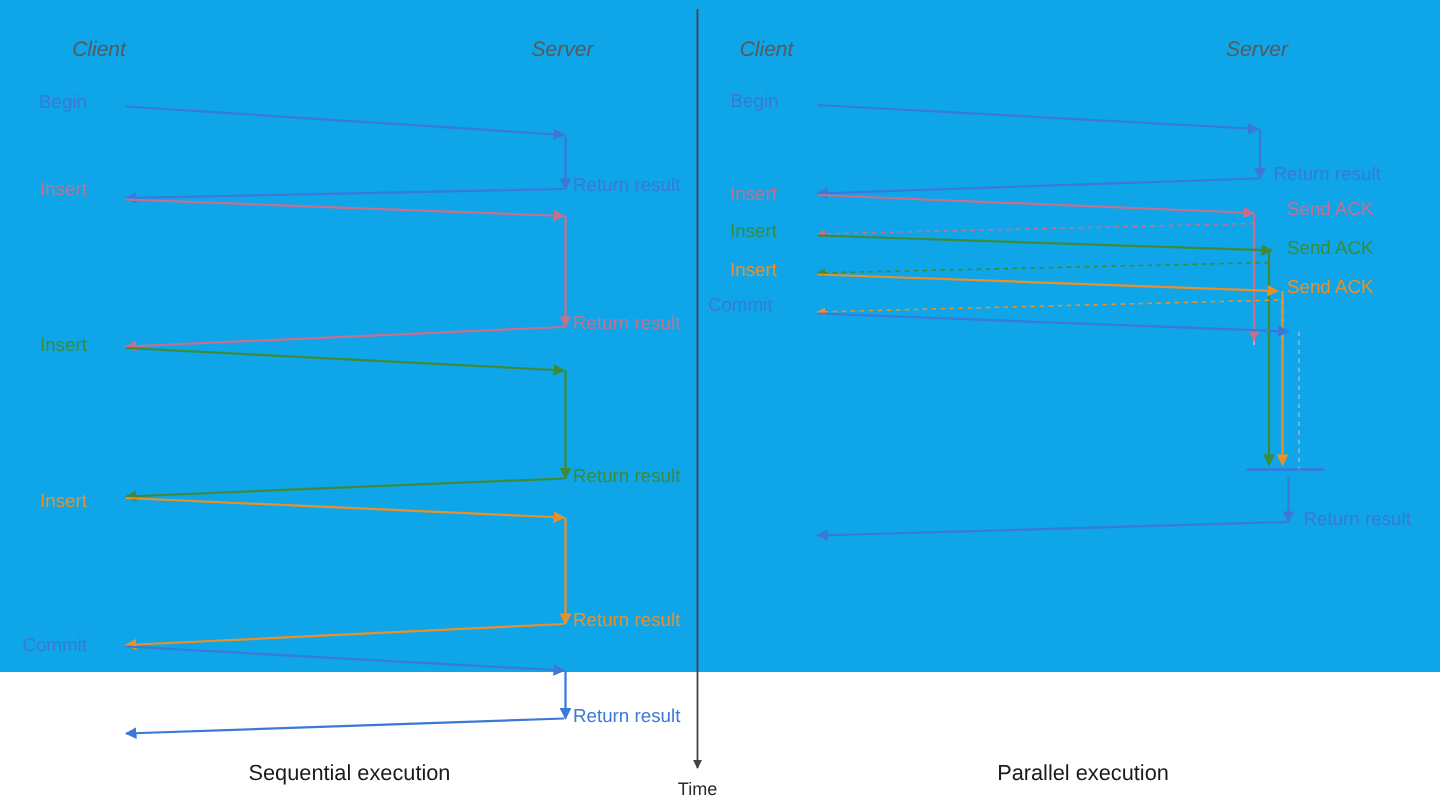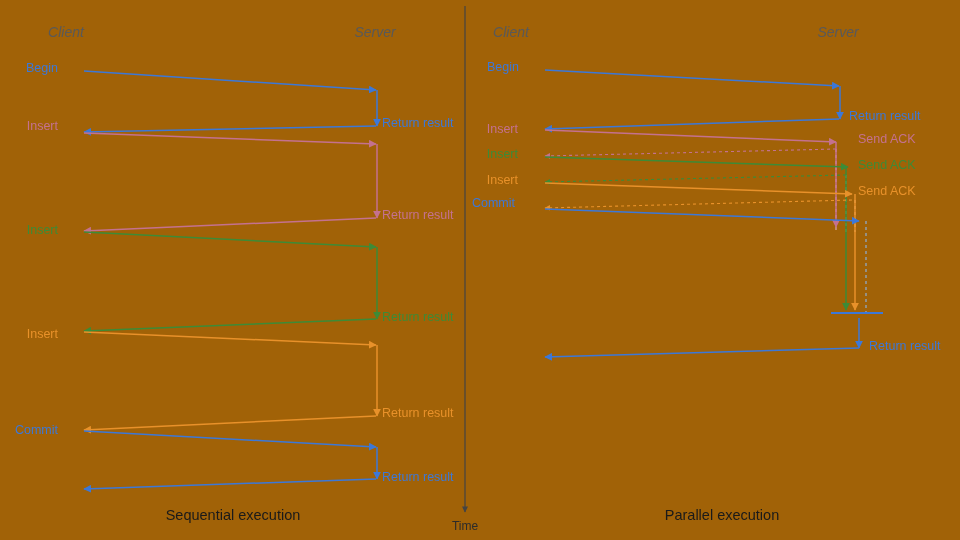--- a/index.html
+++ b/index.html
@@ -1,17 +1,17 @@
 <!DOCTYPE html>
 <html><head>
 <meta charset="utf-8">
 <style>
   html,body{margin:0;padding:0;background:#ffffff;}
   body{width:960px;height:540px;overflow:hidden;font-family:"Liberation Sans",sans-serif;}
-  #stage{position:relative;width:960px;height:540px;background:#a16207;}
+  #stage{position:relative;width:960px;height:448px;background:#0ea5e9;}
   svg#diagram{position:absolute;left:0;top:0;width:960px;height:540px;}
   .hdr{font-style:italic;font-size:14px;fill:#595959;font-family:"Liberation Sans",sans-serif;}
   .msg{font-size:12.5px;font-family:"Liberation Sans",sans-serif;}
   .cap{font-size:14.5px;fill:#1a1a1a;font-family:"Liberation Sans",sans-serif;}
   .timelbl{font-size:12px;fill:#2b2b2b;font-family:"Liberation Sans",sans-serif;}
 </style>
 </head>
 <body>
 
 <div id="stage">

